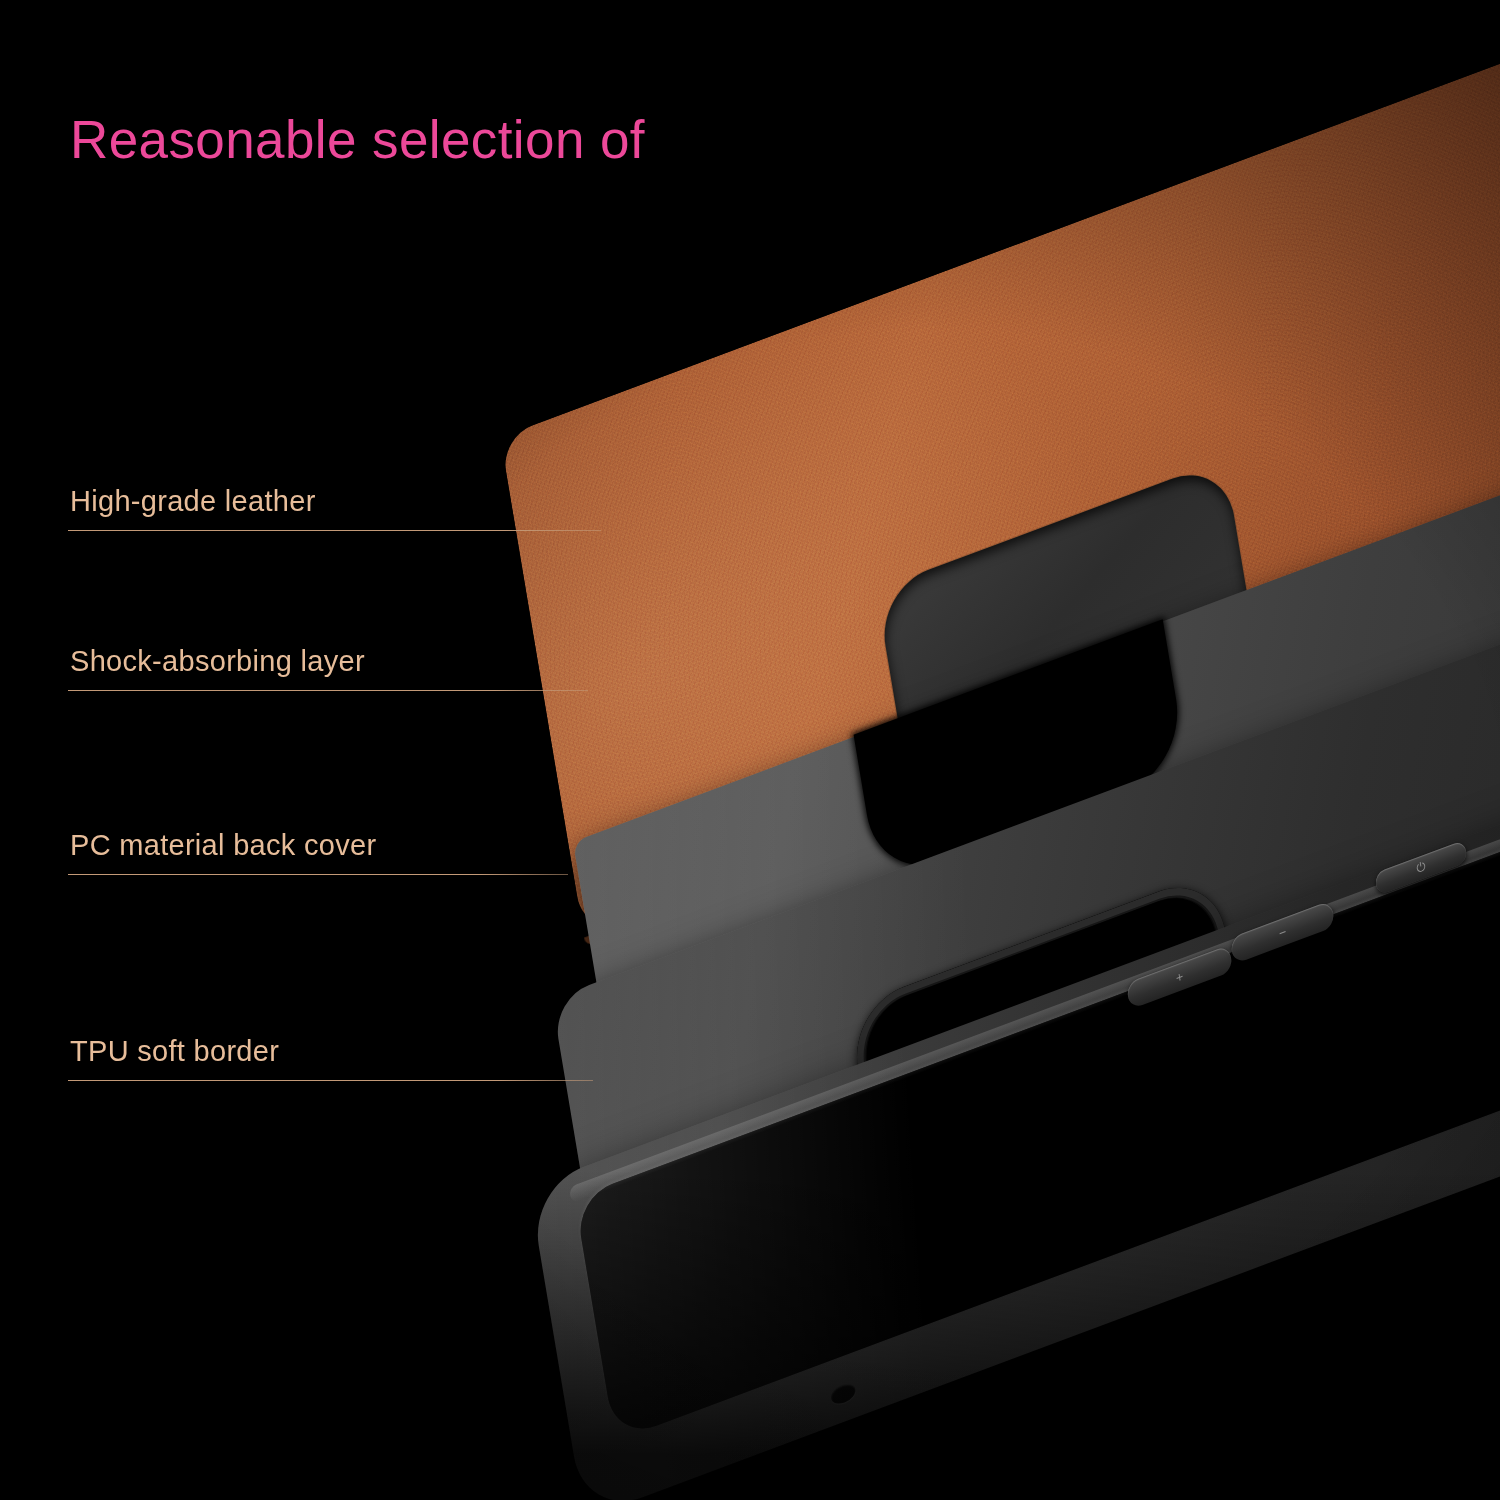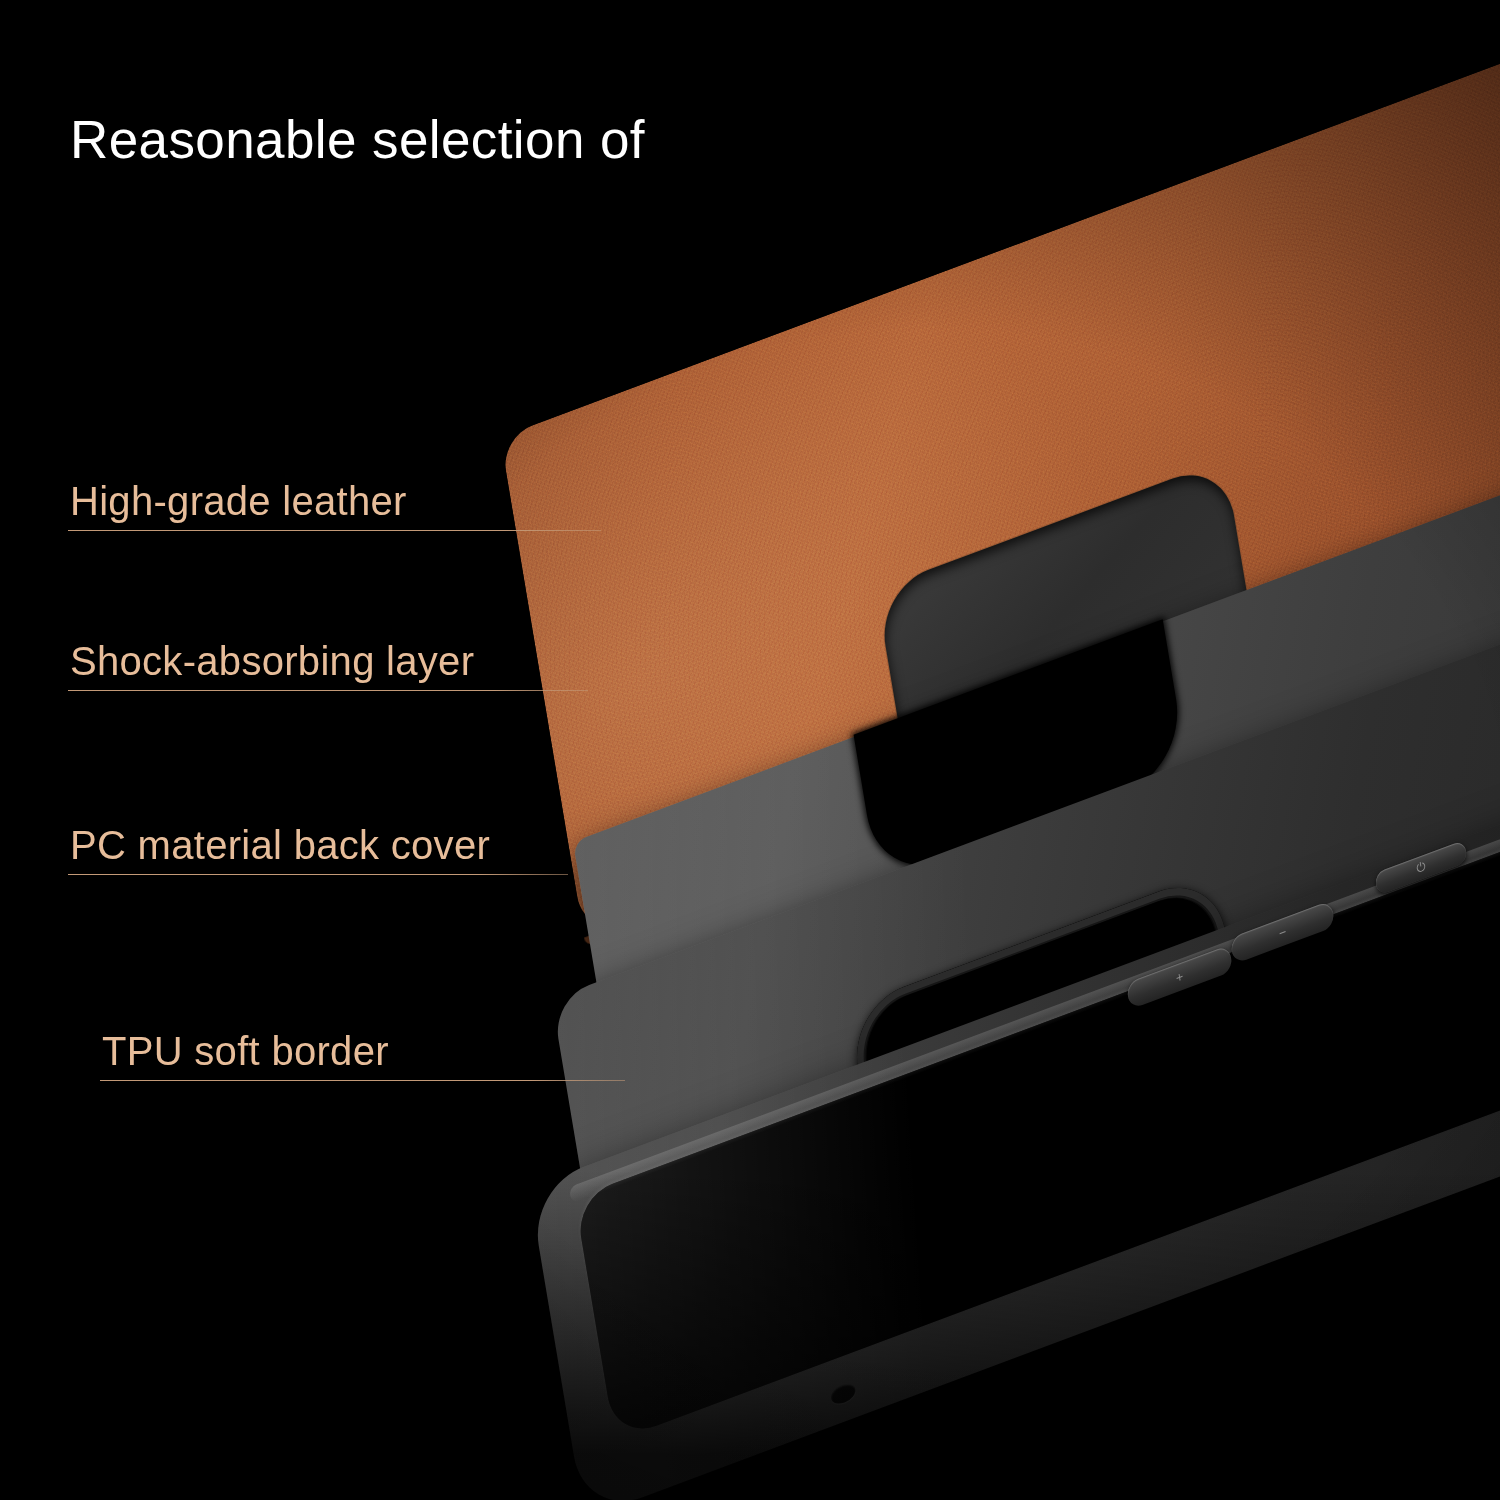--- a/index.html
+++ b/index.html
@@ -2,28 +2,28 @@
 <html><head>
 <meta charset="utf-8">
 <style>
   html,body{margin:0;padding:0;background:#000;}
   body{width:1500px;height:1500px;overflow:hidden;font-family:"Liberation Sans",sans-serif;}
   #stage{position:relative;width:1500px;height:1500px;background:#000000;overflow:hidden;}
 
   
   #headline{position:absolute;left:70px;top:82px;width:900px;z-index:40;}
   #headline .hl{
-    color:#ffffff;font-size:53px;line-height:115px;font-weight:400;
+    color:#ec4899;font-size:53px;line-height:115px;font-weight:400;
     letter-spacing:0.4px;white-space:nowrap;
   }
 
   
   .callout{position:absolute;z-index:40;}
   .callout .ctext{
-    color:#e7bd9a;font-size:40px;line-height:34px;font-weight:400;
+    color:#e7bd9a;font-size:29px;line-height:34px;font-weight:400;
     letter-spacing:0.3px;white-space:nowrap;padding-left:2px;
   }
   .callout .cline{
     margin-top:12px;height:1px;
     background:linear-gradient(to right,#c49a78 0%,#c49a78 82%,rgba(196,154,120,.55) 100%);
   }
 
   
   #stack{position:absolute;left:0;top:0;width:1500px;height:1500px;z-index:10;}
 
@@ -227,18 +227,18 @@
   <div class="callout" style="left:68px;top:828px;width:500px;">
     <div class="ctext">PC material back cover</div>
     <div class="cline"></div>
   </div>
 
   <div class="callout" style="left:68px;top:644px;width:520px;">
     <div class="ctext">Shock-absorbing layer</div>
     <div class="cline"></div>
   </div>
 
-  <div class="callout" style="left:68px;top:1034px;width:525px;margin-left:32px;">
+  <div class="callout" style="left:68px;top:1034px;width:525px;">
     <div class="ctext">TPU soft border</div>
     <div class="cline"></div>
   </div>
 
 </div>
 
 </body></html>

